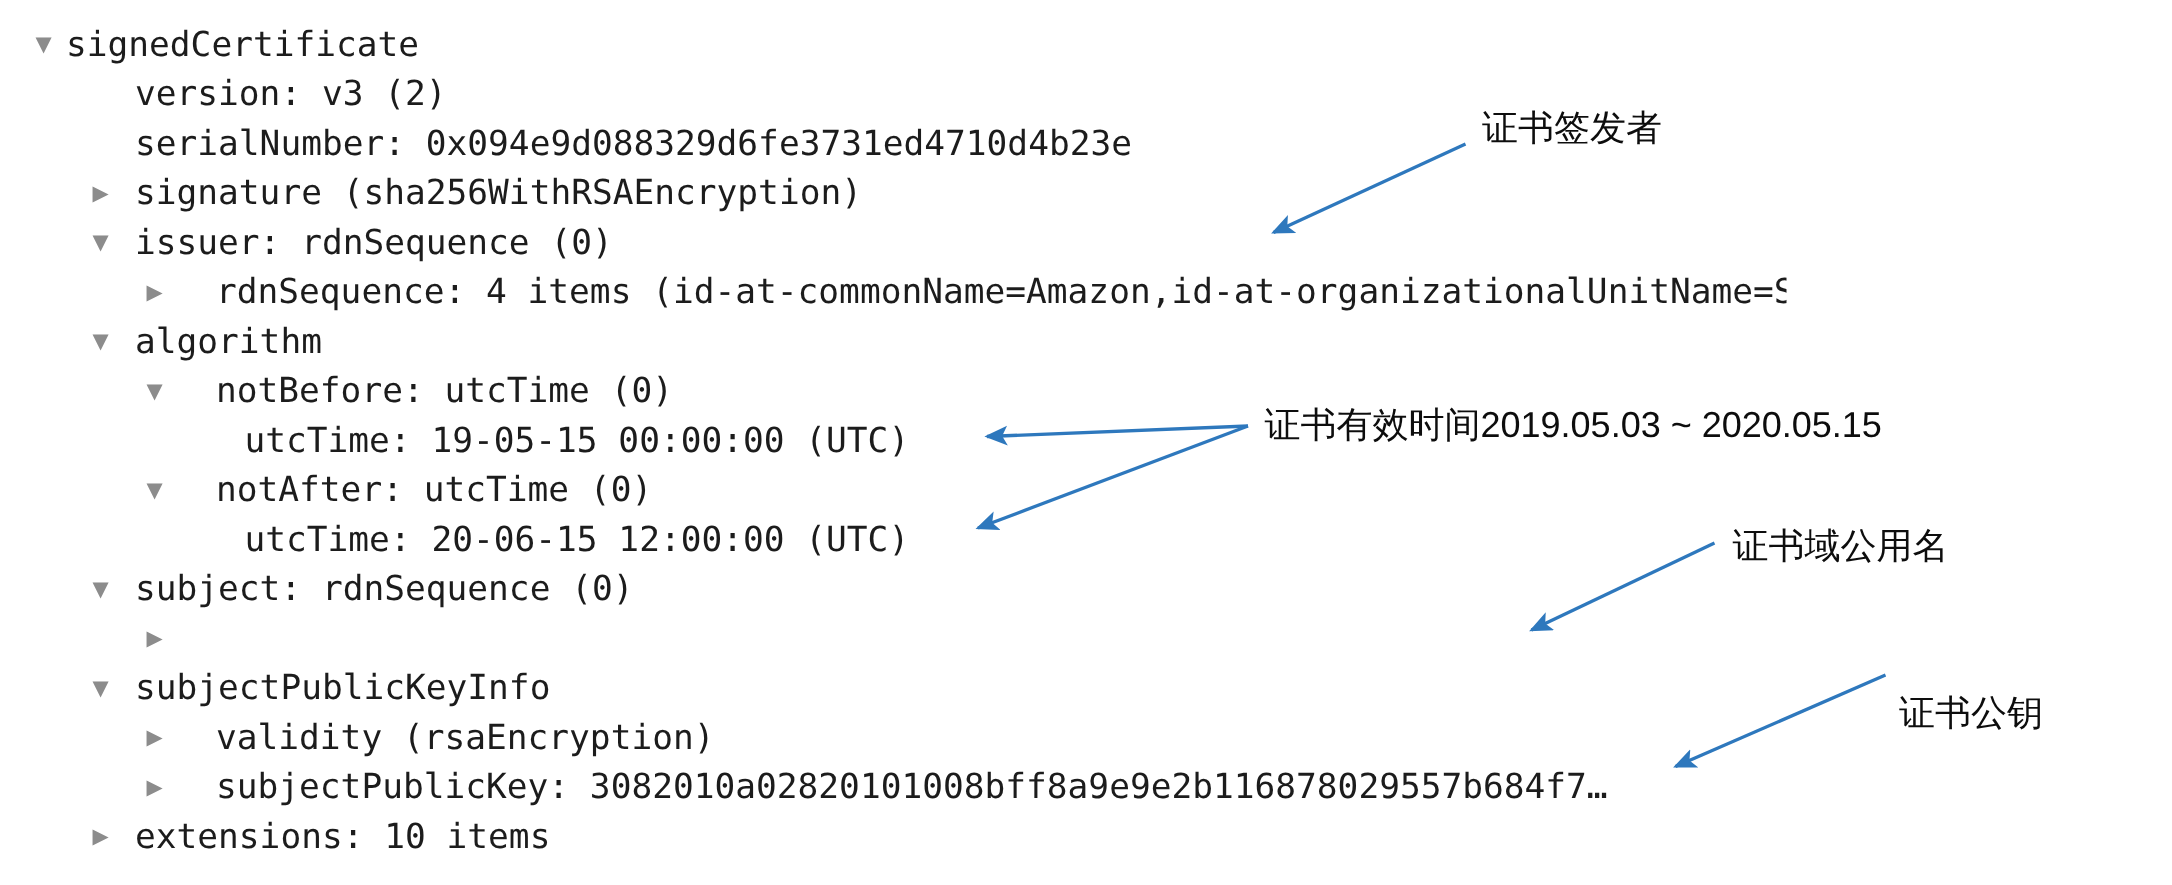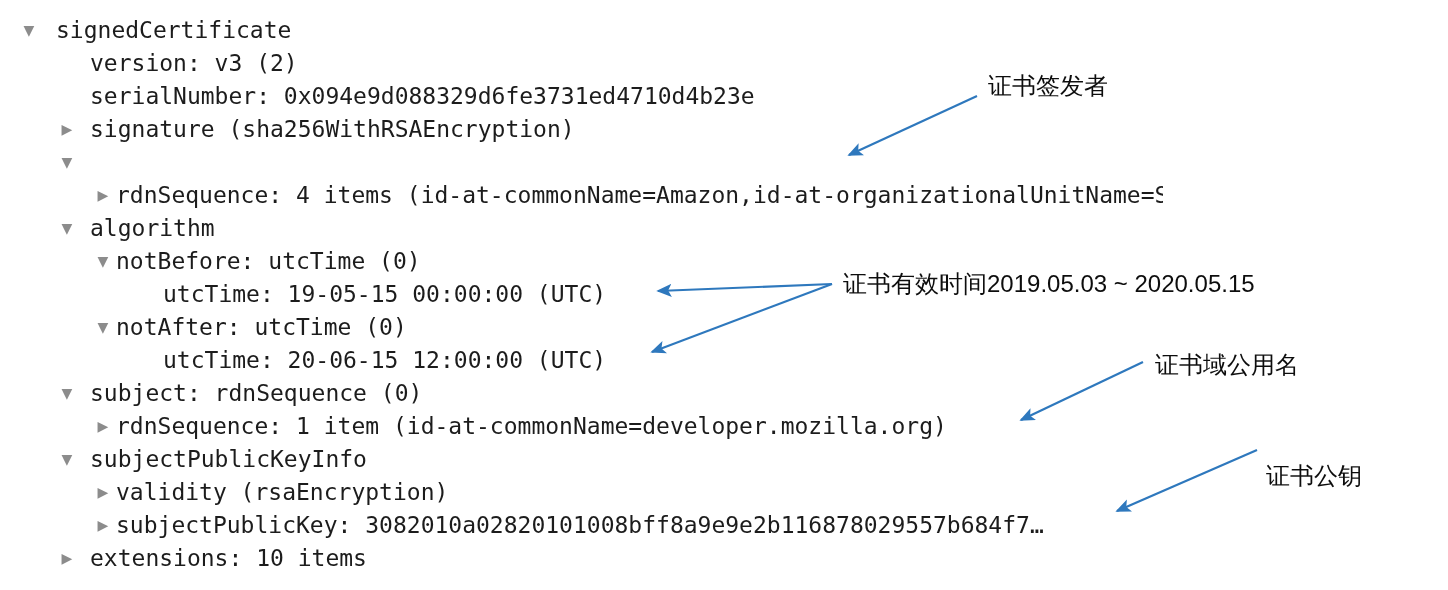--- a/index.html
+++ b/index.html
@@ -35,25 +35,25 @@
     width: 22px;
     line-height: 33px;
     text-align: center;
     font-family: "DejaVu Sans", sans-serif;
     font-size: 14px;
     color: var(--expander_gray);
     cursor: default;
     user-select: none;
   }
   .lv0 .tri  { left: 18px; }
-  .lv0 .label{ left: 56px; }
+  .lv0 .label{ left: 44px; }
   .lv1 .tri  { left: 56px; }
   .lv1 .label{ left: 90px; }
   .lv2 .tri  { left: 92px; }
-  .lv2 .label{ left: 116px; }
+  .lv2 .label{ left: 144px; }
   .lv3 .label{ left: 163px; }
   .clip {
     display: inline-block;
     width: 8px;
     overflow: hidden;
     vertical-align: bottom;
     white-space: pre;
   }
   
   .ann {
@@ -94,20 +94,21 @@
   </div>
   <div class="row lv1">
     <span class="label">serialNumber: 0x094e9d088329d6fe3731ed4710d4b23e</span>
   </div>
   <div class="row lv1">
     <span class="tri">▶</span>
     <span class="label">signature (sha256WithRSAEncryption)</span>
   </div>
   <div class="row lv1">
     <span class="tri">▼</span>
+    <span class="label">issuer: rdnSequence (0)</span>
   </div>
   <div class="row lv2">
     <span class="tri">▶</span>
     <span class="label"><span>rdnSequence: 4 items (id-at-commonName=Amazon,id-at-organizationalUnitName=</span><span class="clip">S</span></span>
   </div>
   <div class="row lv1">
     <span class="tri">▼</span>
     <span class="label">algorithm</span>
   </div>
   <div class="row lv2">
@@ -123,21 +124,20 @@
   </div>
   <div class="row lv3">
     <span class="label">utcTime: 20-06-15 12:00:00 (UTC)</span>
   </div>
   <div class="row lv1">
     <span class="tri">▼</span>
     <span class="label">subject: rdnSequence (0)</span>
   </div>
   <div class="row lv2">
     <span class="tri">▶</span>
-    <span class="label">rdnSequence: 1 item (id-at-commonName=developer.mozilla.org)</span>
   </div>
   <div class="row lv1">
     <span class="tri">▼</span>
     <span class="label">subjectPublicKeyInfo</span>
   </div>
   <div class="row lv2">
     <span class="tri">▶</span>
     <span class="label">validity (rsaEncryption)</span>
   </div>
   <div class="row lv2">

